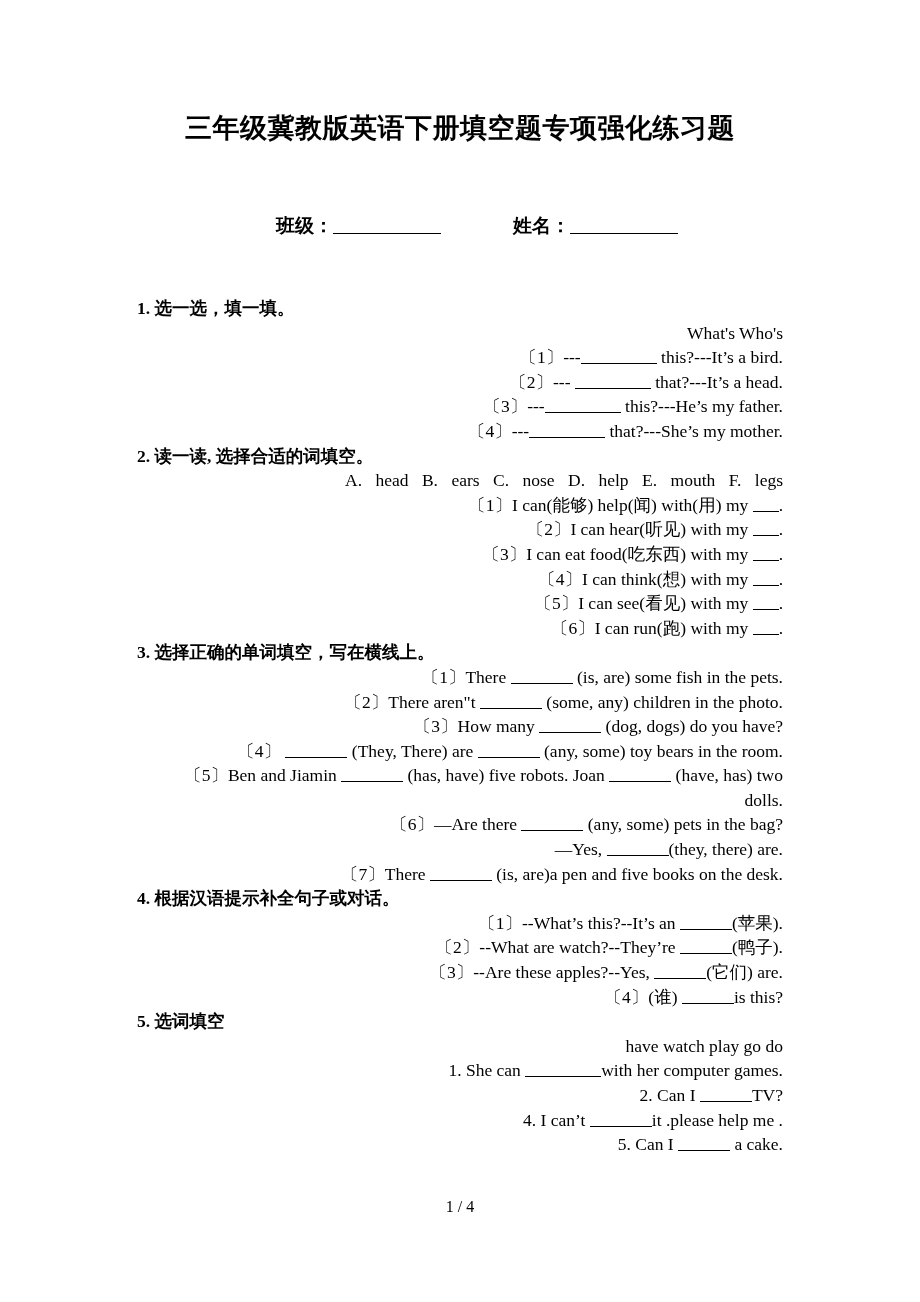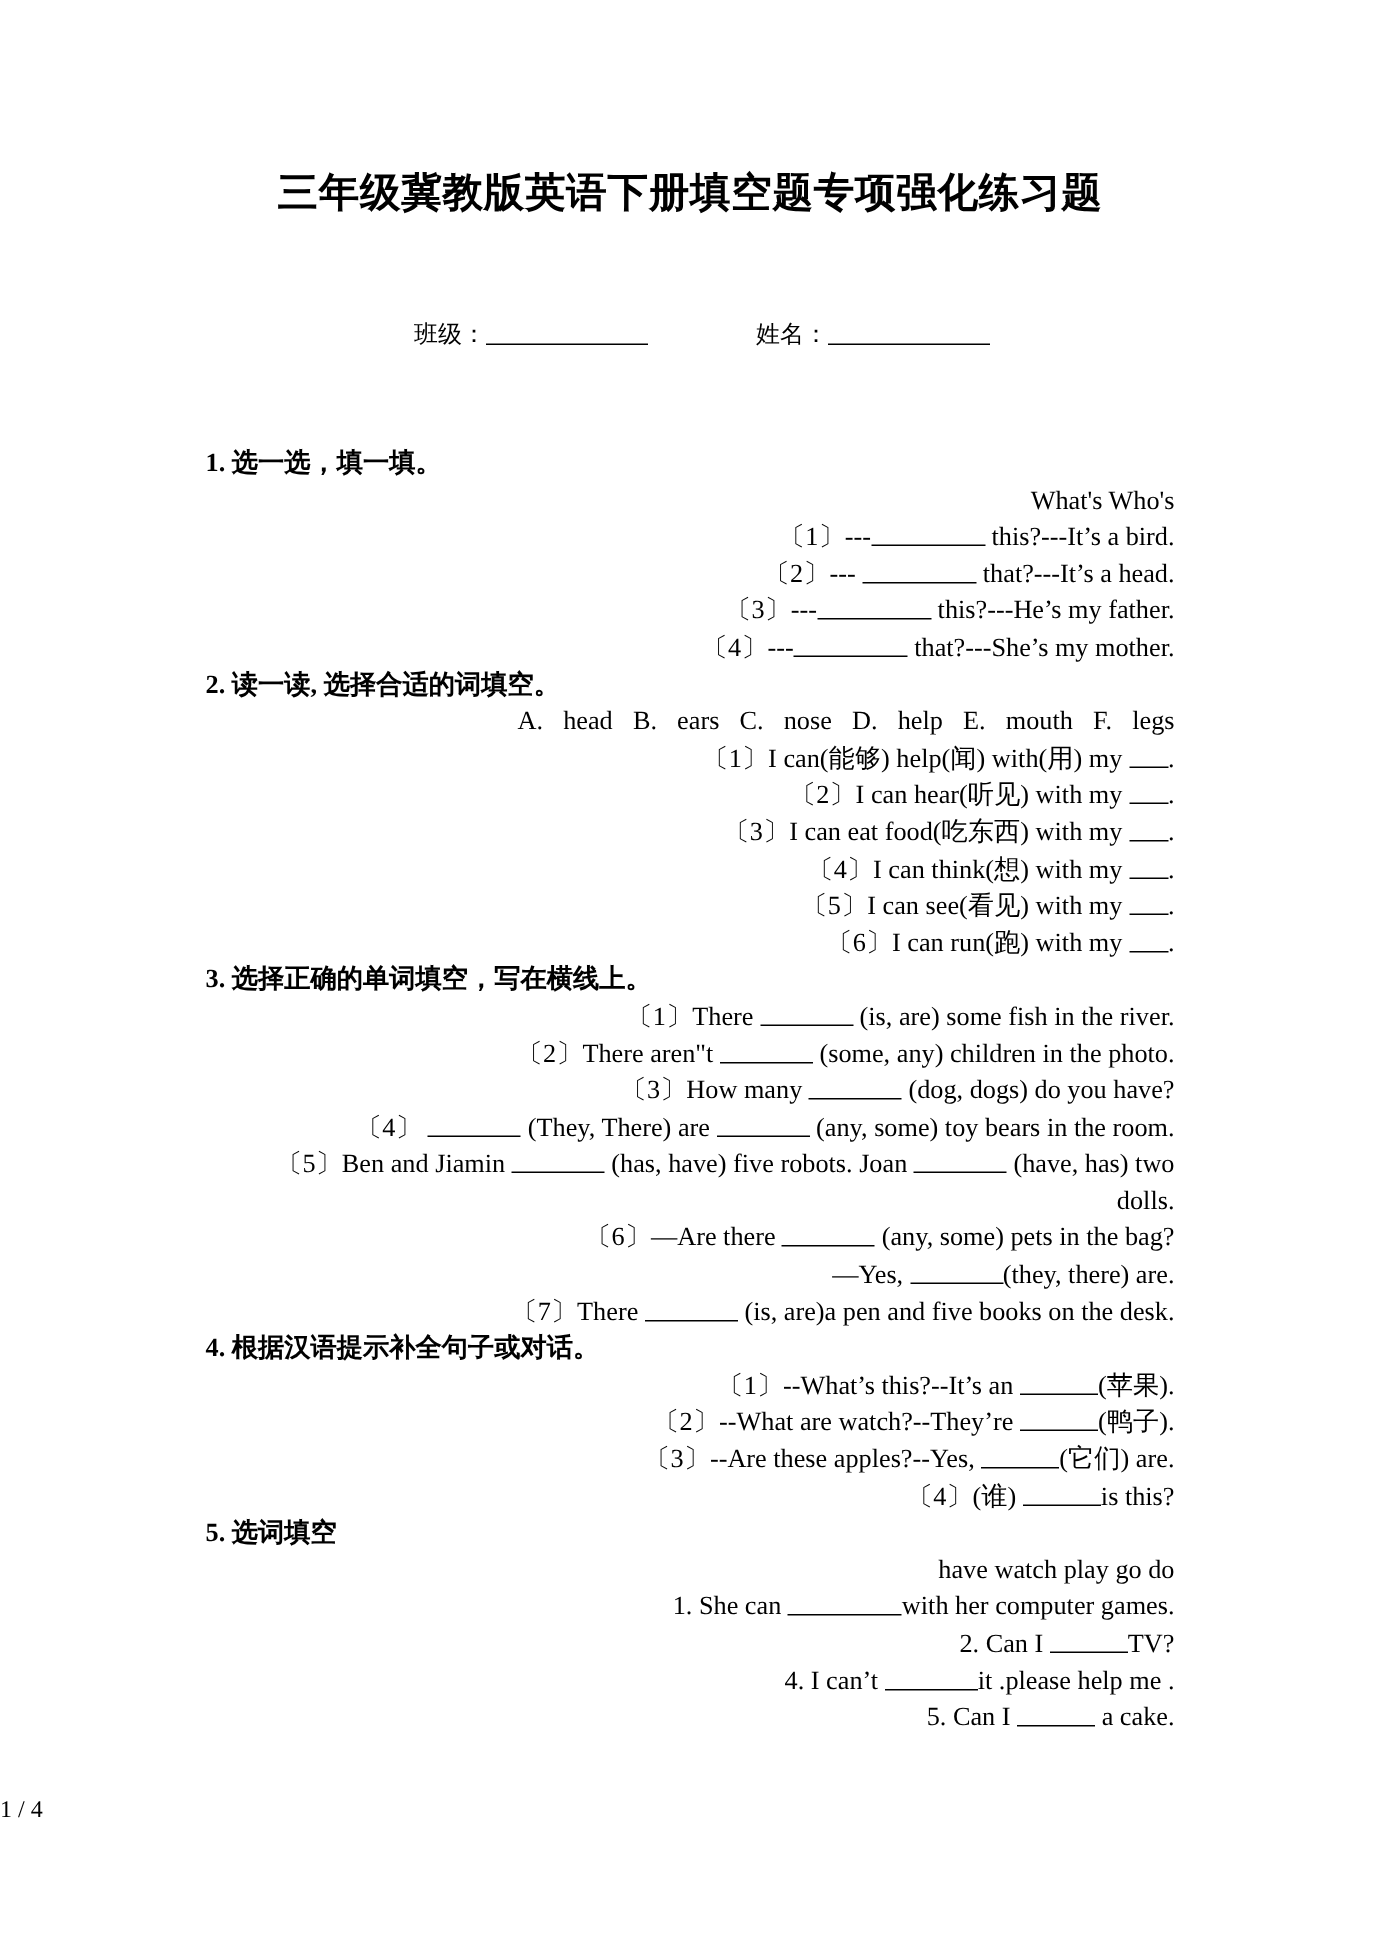--- a/index.html
+++ b/index.html
@@ -37,23 +37,24 @@
     line-height: 1.2;
     white-space: nowrap;
   }
 
   
   .idrow {
     position: absolute;
     left: 276px;
     top: 213px;
     width: 480px;
-    font-size: 16px;
+    font-size: 19px;
     line-height: 1.4;
     white-space: nowrap;
+    font-weight: bold;
   }
   .idrow .field {
     display: inline-block;
   }
   .idrow .gap {
     display: inline-block;
     width: 72px;
   }
   .ul-long {
     display: inline-block;
@@ -98,20 +99,21 @@
   .b4 { display:inline-block; width:52px; border-bottom:1px solid #000; height:0.95em; vertical-align:-1px; }
   .b5 { display:inline-block; width:62px; border-bottom:1px solid #000; height:0.95em; vertical-align:-1px; }
   .b6 { display:inline-block; width:76px; border-bottom:1px solid #000; height:0.95em; vertical-align:-1px; }
 
   
   .footer {
     position: absolute;
     left: 0;
     top: 1198px;
     width: 920px;
+    text-align: center;
     font-size: 16px;
   }
 </style>
 </head>
 <body>
 
 <div class="page">
 
   <div class="doc-title">三年级冀教版英语下册填空题专项强化练习题</div>
 
@@ -134,21 +136,21 @@
 
     <div class="line"><span>〔1〕</span><span>I can(能够) help(闻) with(用) my </span><span class="b2"></span><span>.</span></div>
     <div class="line"><span>〔2〕</span><span>I can hear(听见) with my </span><span class="b2"></span><span>.</span></div>
     <div class="line"><span>〔3〕</span><span>I can eat food(吃东西) with my </span><span class="b2"></span><span>.</span></div>
     <div class="line"><span>〔4〕</span><span>I can think(想) with my </span><span class="b2"></span><span>.</span></div>
     <div class="line"><span>〔5〕</span><span>I can see(看见) with my </span><span class="b2"></span><span>.</span></div>
     <div class="line"><span>〔6〕</span><span>I can run(跑) with my </span><span class="b2"></span><span>.</span></div>
 
     <div class="sec-head">3. 选择正确的单词填空，写在横线上。</div>
 
-    <div class="line"><span>〔1〕</span><span>There </span><span class="b5"></span><span> (is, are) some fish in the river.</span></div>
+    <div class="line"><span>〔1〕</span><span>There </span><span class="b5"></span><span> (is, are) some fish in the pets.</span></div>
     <div class="line"><span>〔2〕</span><span>There aren"t </span><span class="b5"></span><span> (some, any) children in the photo.</span></div>
     <div class="line"><span>〔3〕</span><span>How many </span><span class="b5"></span><span> (dog, dogs) do you have?</span></div>
     <div class="line"><span>〔4〕</span><span> </span><span class="b5"></span><span> (They, There) are </span><span class="b5"></span><span> (any, some) toy bears in the room.</span></div>
     <div class="line"><span>〔5〕</span><span>Ben and Jiamin </span><span class="b5"></span><span> (has, have) five robots. Joan </span><span class="b5"></span><span> (have, has) two</span></div>
     <div class="line">dolls.</div>
     <div class="line"><span>〔6〕</span><span>—Are there </span><span class="b5"></span><span> (any, some) pets in the bag?</span></div>
     <div class="line"><span>—Yes, </span><span class="b5"></span><span>(they, there) are.</span></div>
     <div class="line"><span>〔7〕</span><span>There </span><span class="b5"></span><span> (is, are)a pen and five books on the desk.</span></div>
 
     <div class="sec-head">4. 根据汉语提示补全句子或对话。</div>

